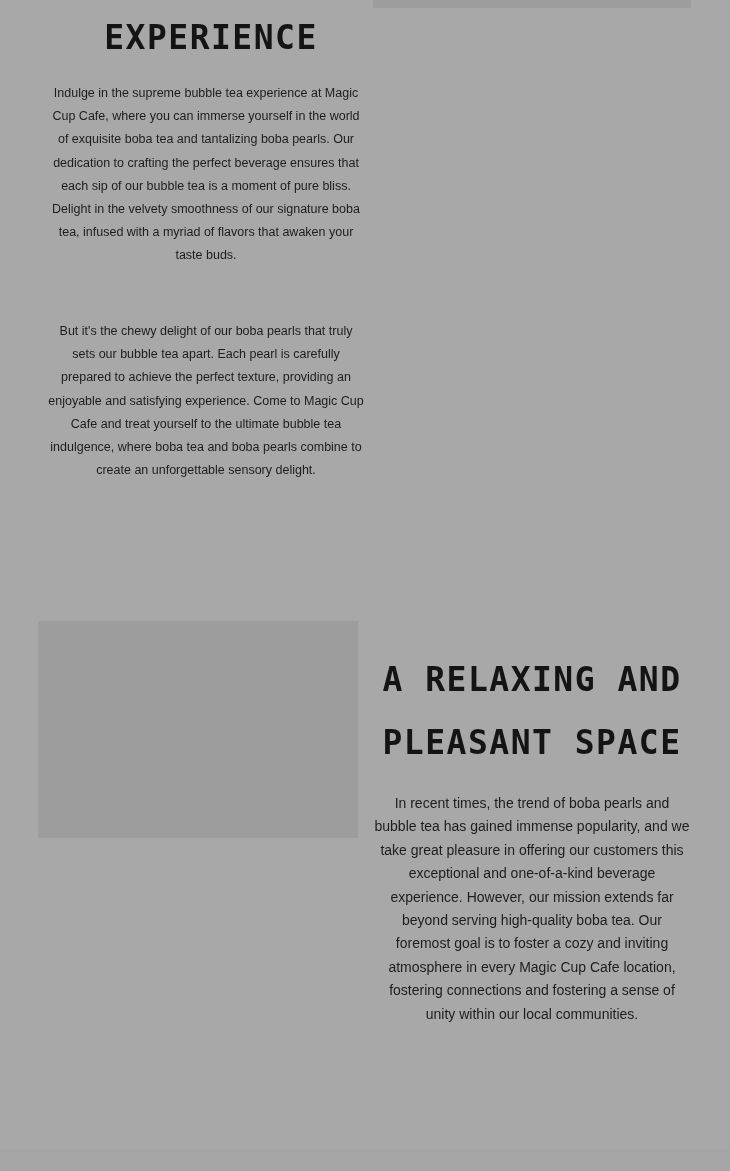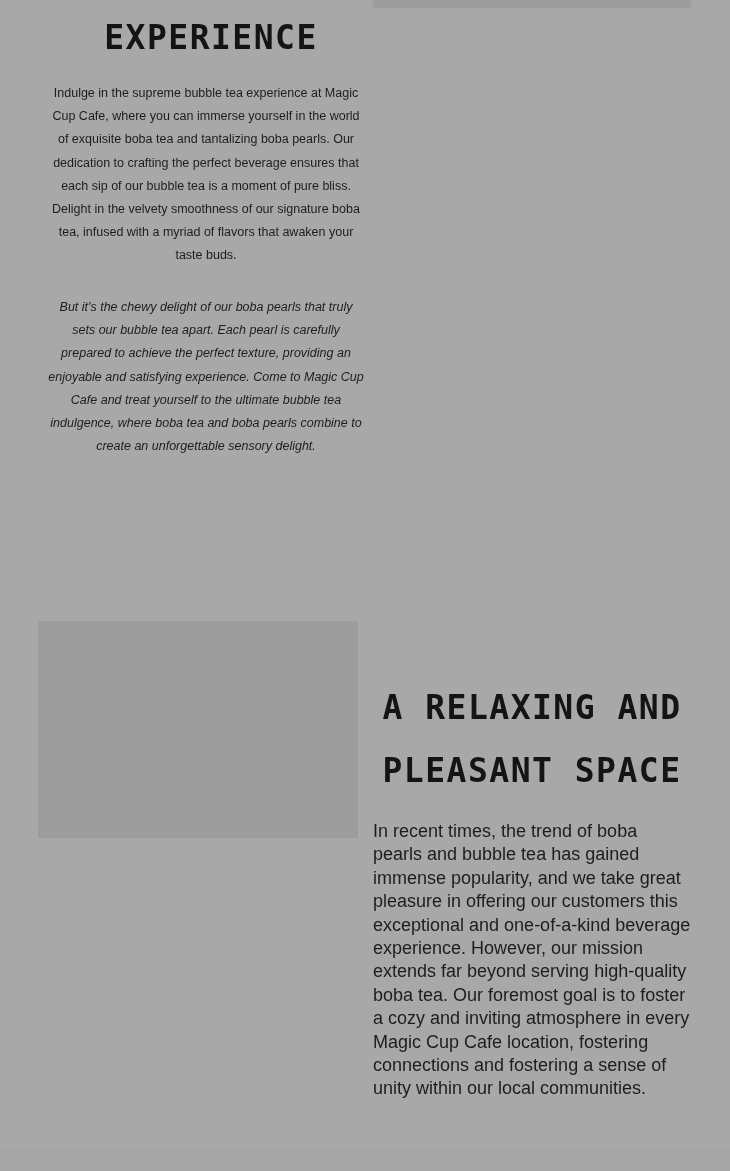--- a/index.html
+++ b/index.html
@@ -55,23 +55,22 @@
   }
   .para-1 {
     position: absolute;
     left: 40px;
     top: 74px;
     width: 316px;
   }
   .para-2 {
     position: absolute;
     left: 40px;
-    top: 288px;
+    top: 312px;
     width: 316px;
-    font-style: italic;
   }
 
   .image-top-right {
     position: absolute;
     left: 373px;
     top: -140px;
     width: 318px;
     height: 148px;
     background: #9d9d9d;
   }
@@ -81,40 +80,40 @@
     position: absolute;
     left: 38px;
     top: 621px;
     width: 320px;
     height: 217px;
     background: #9d9d9d;
   }
   .col-text-right {
     position: absolute;
     left: 373px;
-    top: 676px;
+    top: 648px;
     width: 318px;
     text-align: center;
   }
   .heading-bottom {
     font-family: "DejaVu Sans Mono", monospace;
     font-weight: bold;
     font-size: 33px;
     line-height: 63px;
     letter-spacing: 1.5px;
     color: #141414;
     text-transform: uppercase;
     margin: 0 0 18px 0;
     text-align: center;
   }
   .para-3 {
-    font-size: 18px;
+    font-size: 14px;
     line-height: 23.4px;
     color: #1d1d1d;
-    text-align: left;
+    text-align: center;
     margin: 0;
   }
 
   
   .bottom-strip {
     position: absolute;
     left: 0;
     bottom: 0;
     width: 730px;
     height: 22px;

